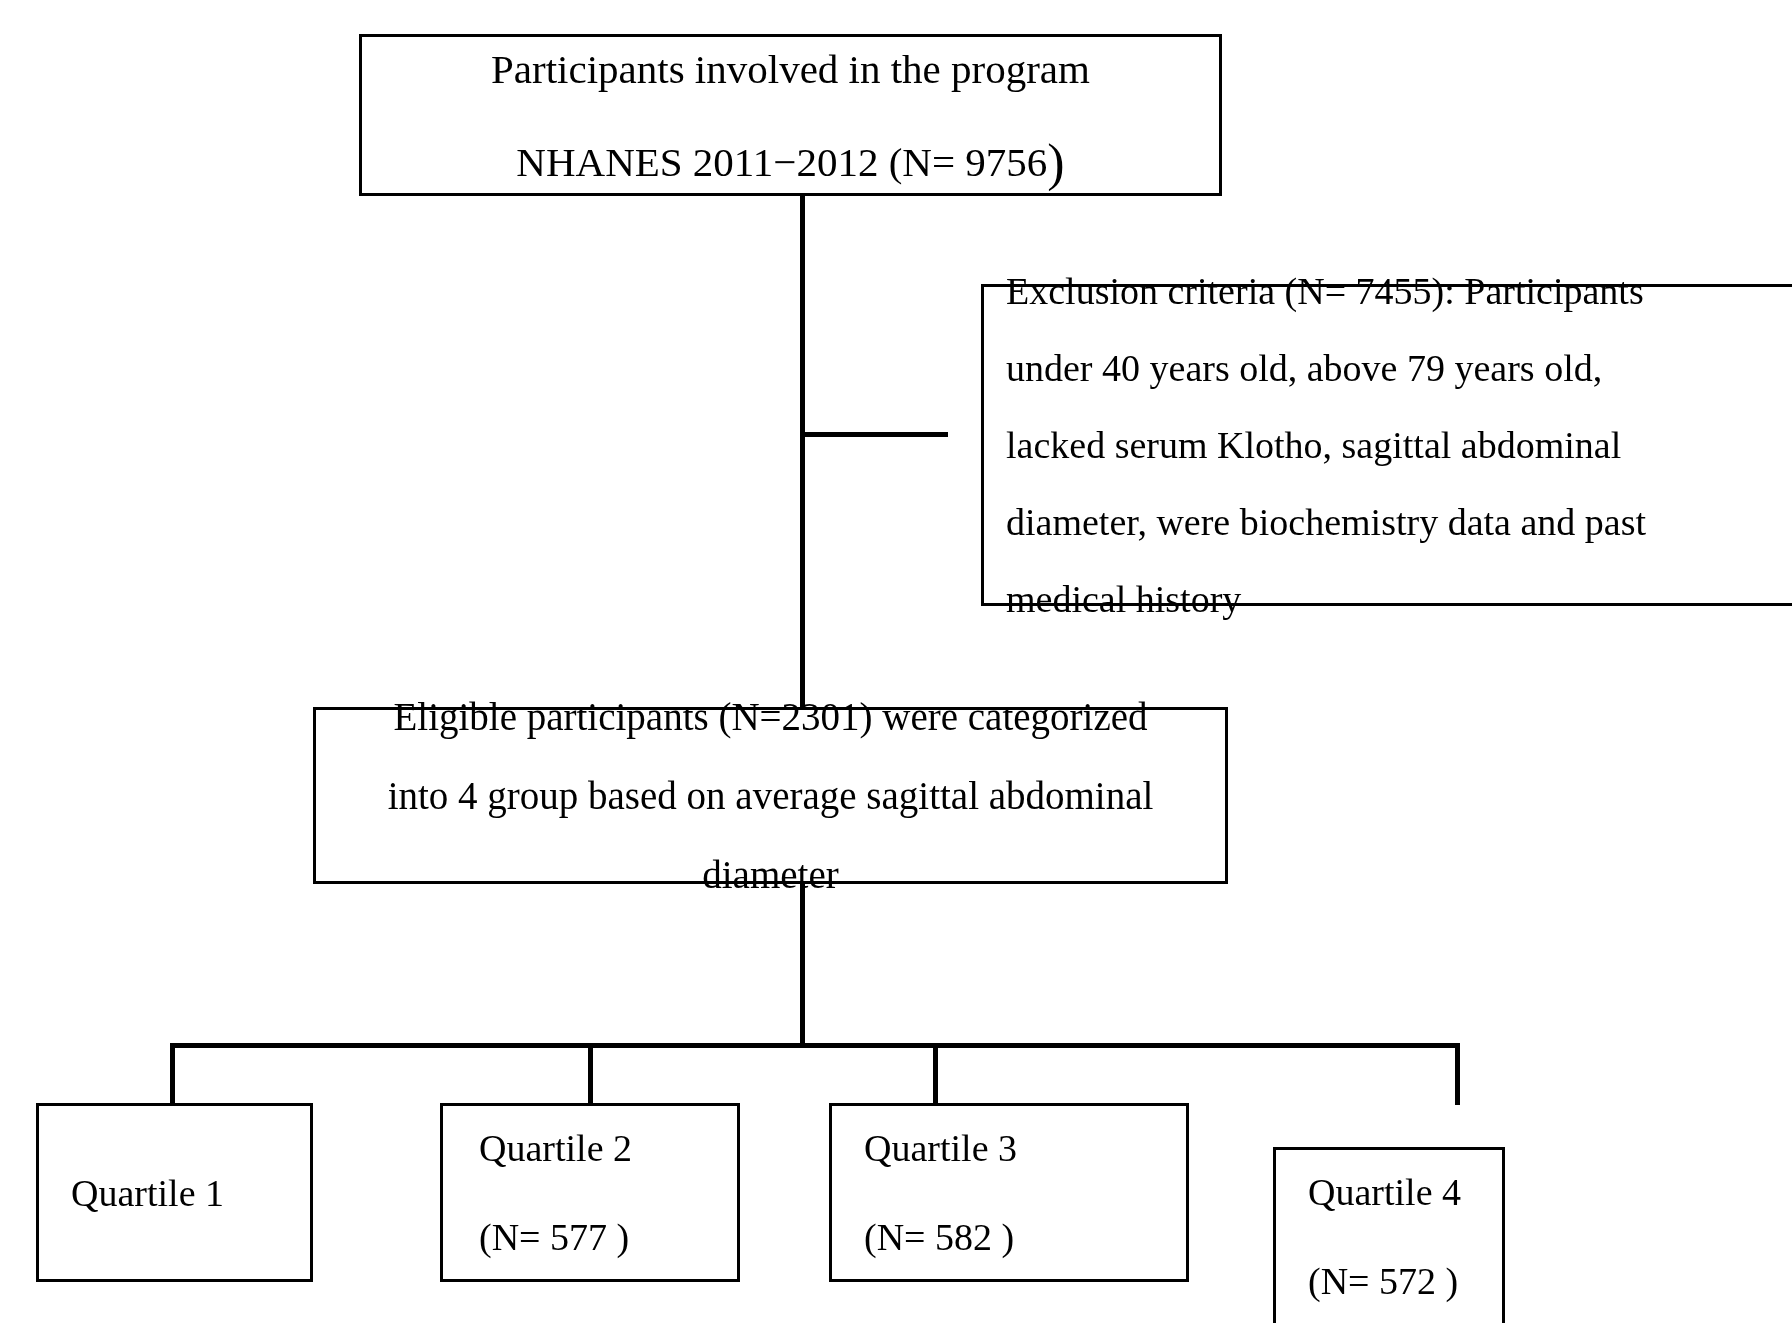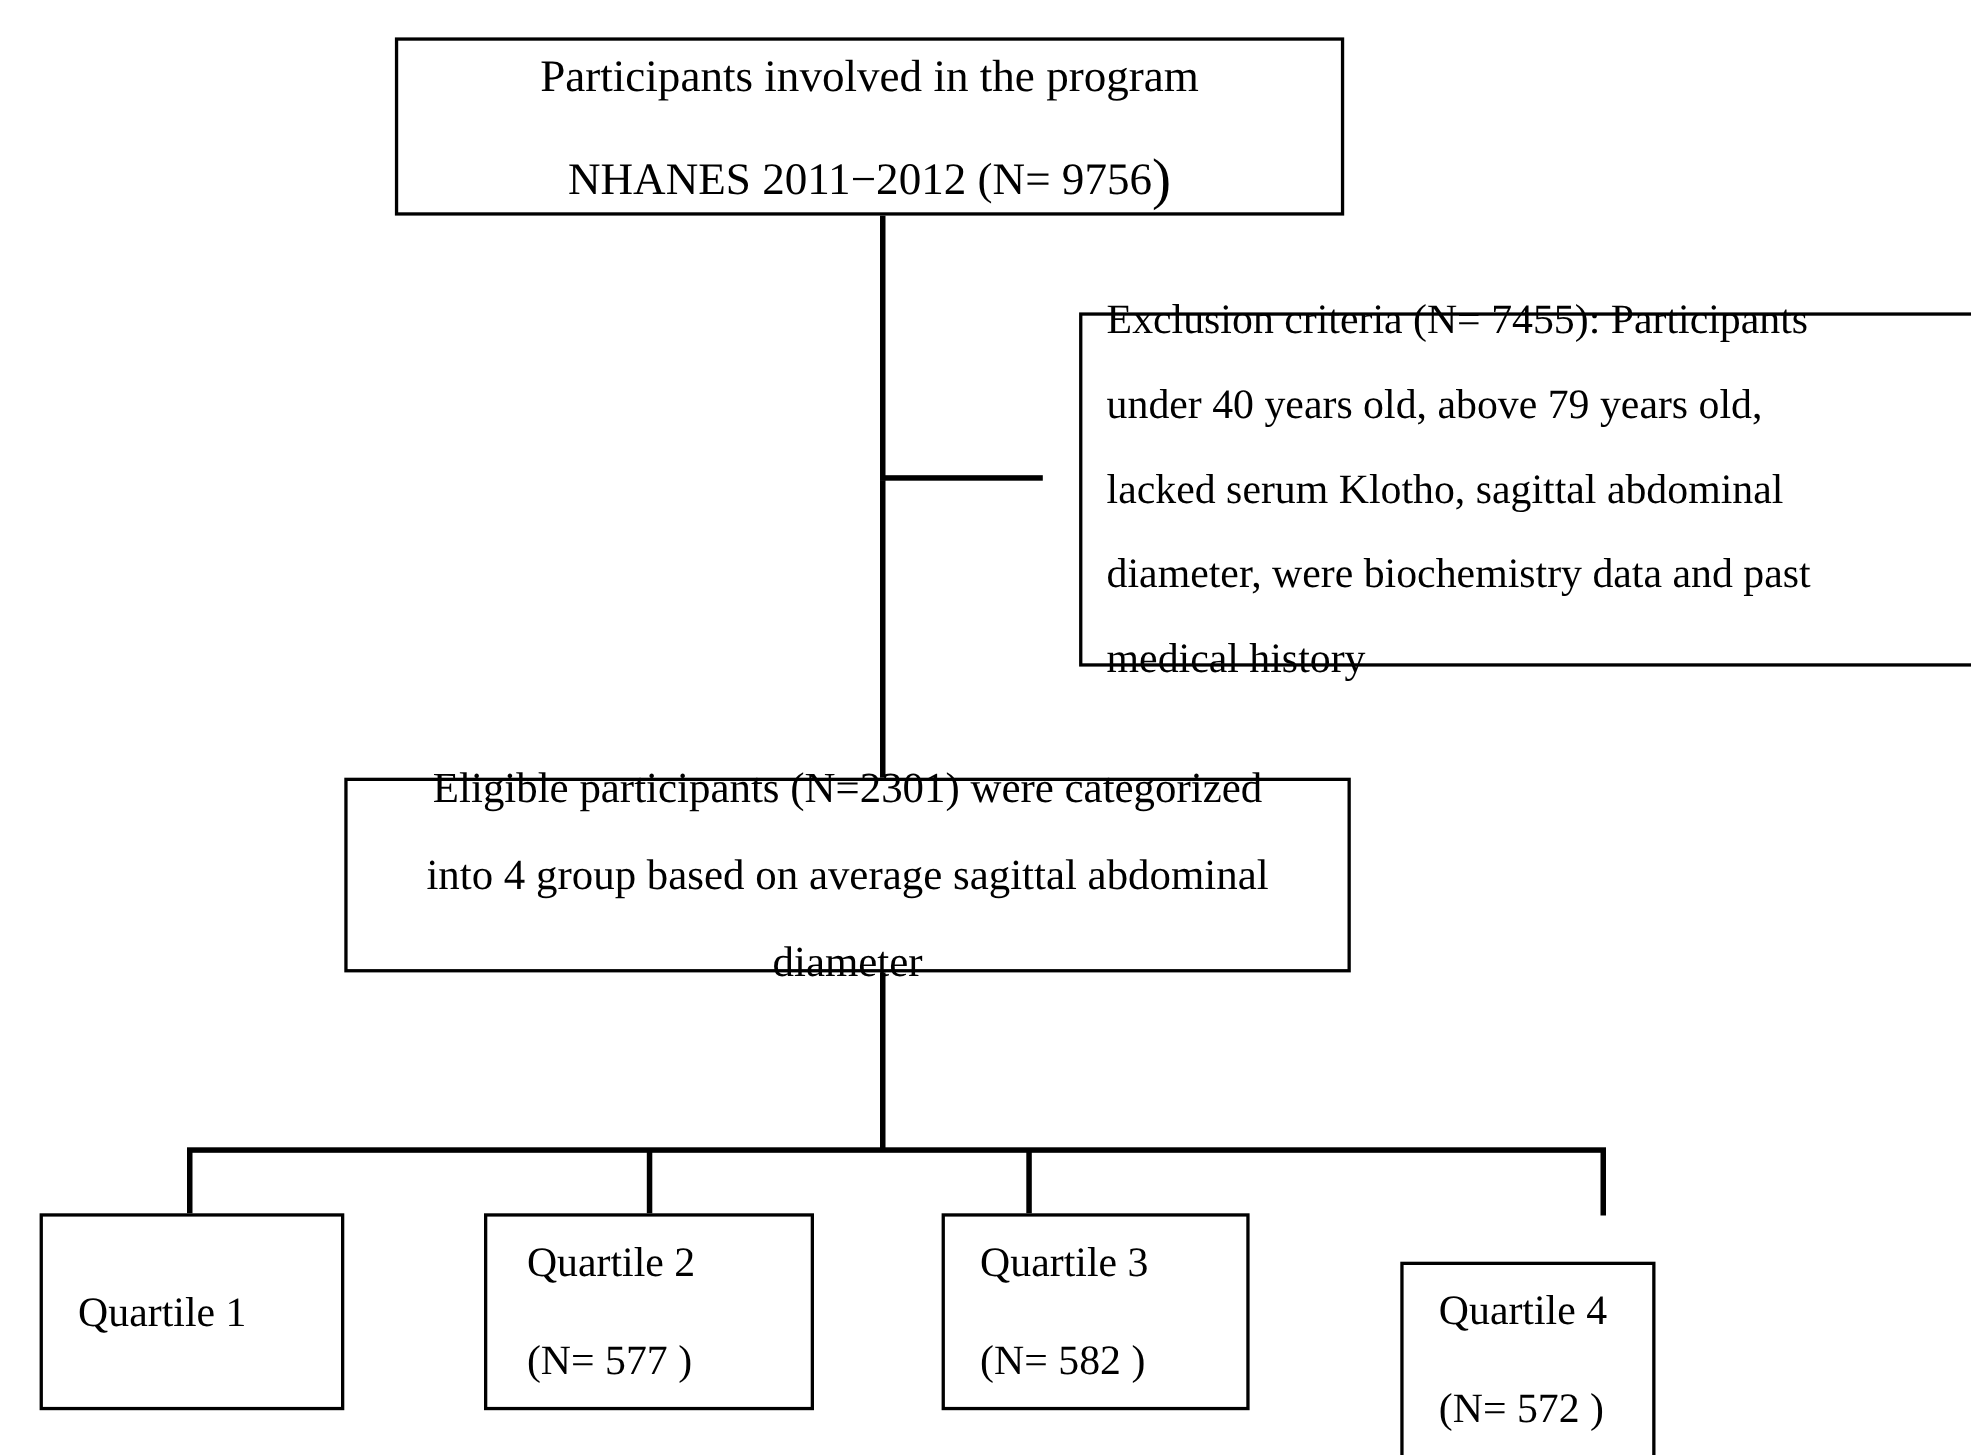--- a/index.html
+++ b/index.html
@@ -74,21 +74,21 @@
     top: 1103px;
     height: 179px;
     text-align: left;
     font-size: 38px;
     line-height: 62px;
     padding-left: 32px;
     justify-content: center;
   }
   #node-q1 { left: 36px;   width: 277px; }
   #node-q2 { left: 440px;  width: 300px; padding-left: 36px; }
-  #node-q3 { left: 856px;  width: 280px; }
+  #node-q3 { left: 829px;  width: 360px; }
   #node-q4 { left: 1273px; width: 232px; margin-top: 44px; }
 
   
   .vline {
     position: absolute;
     width: 5px;
     background: #000000;
   }
   .hline {
     position: absolute;

